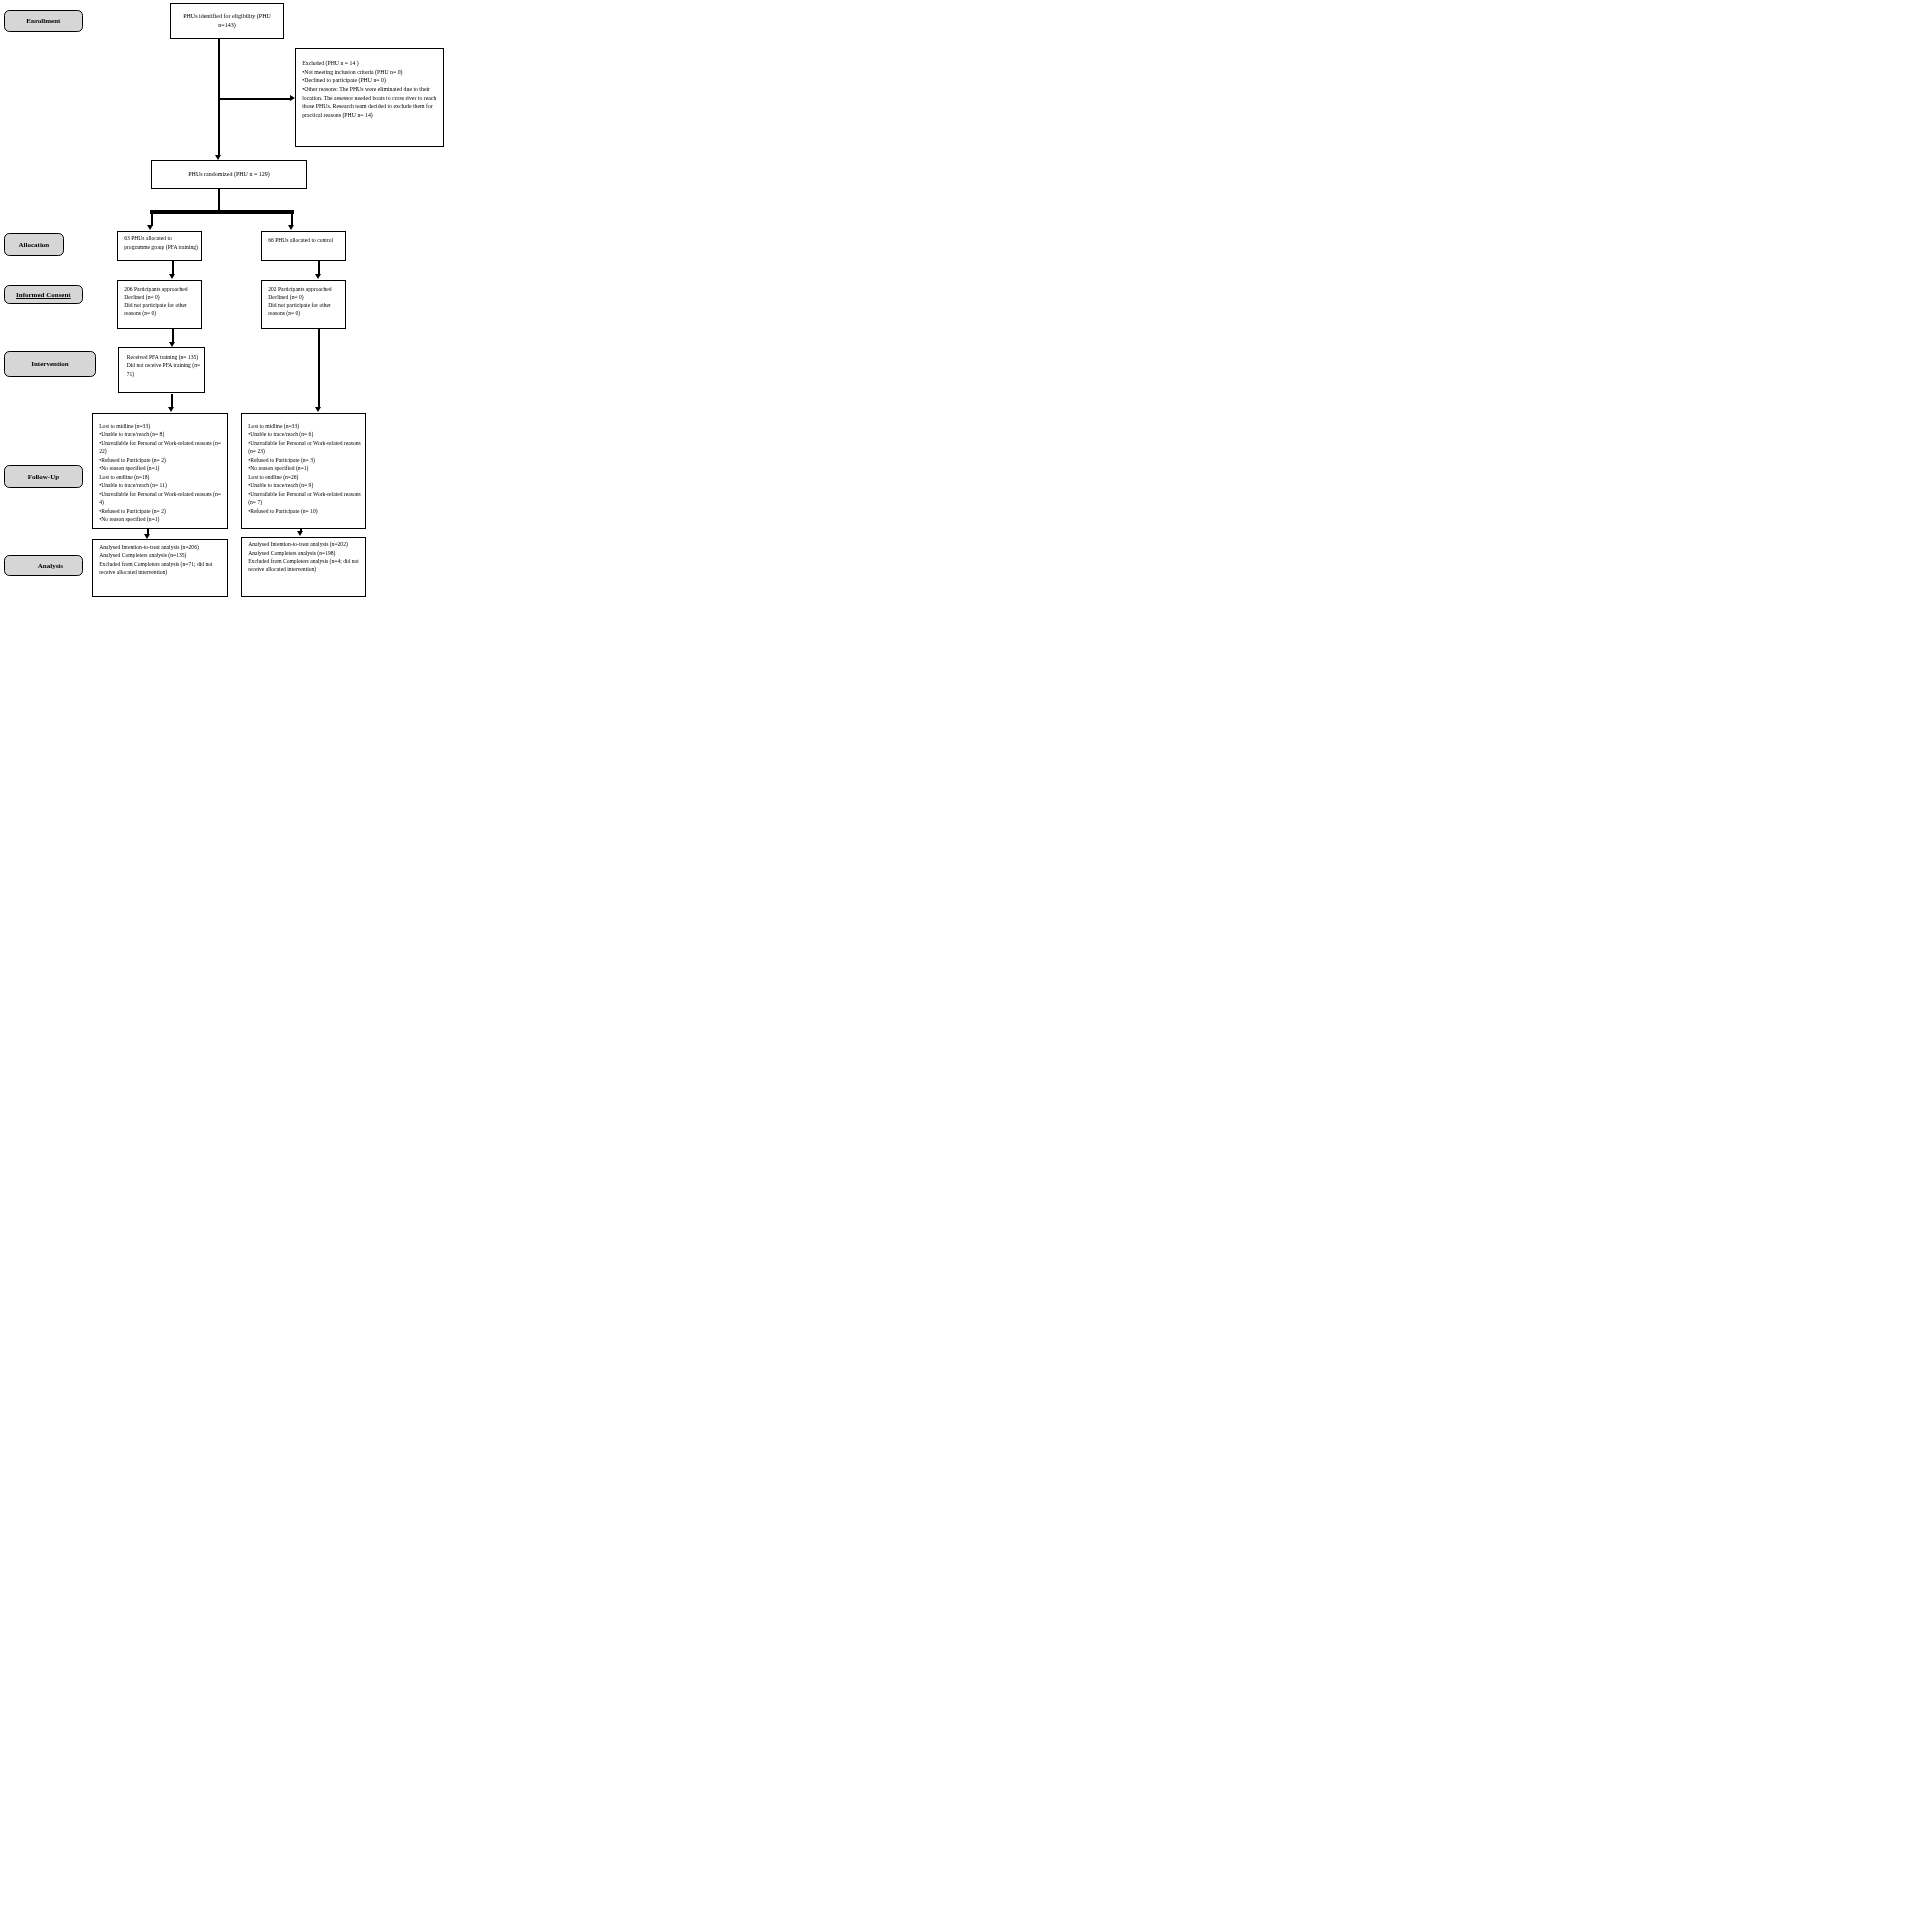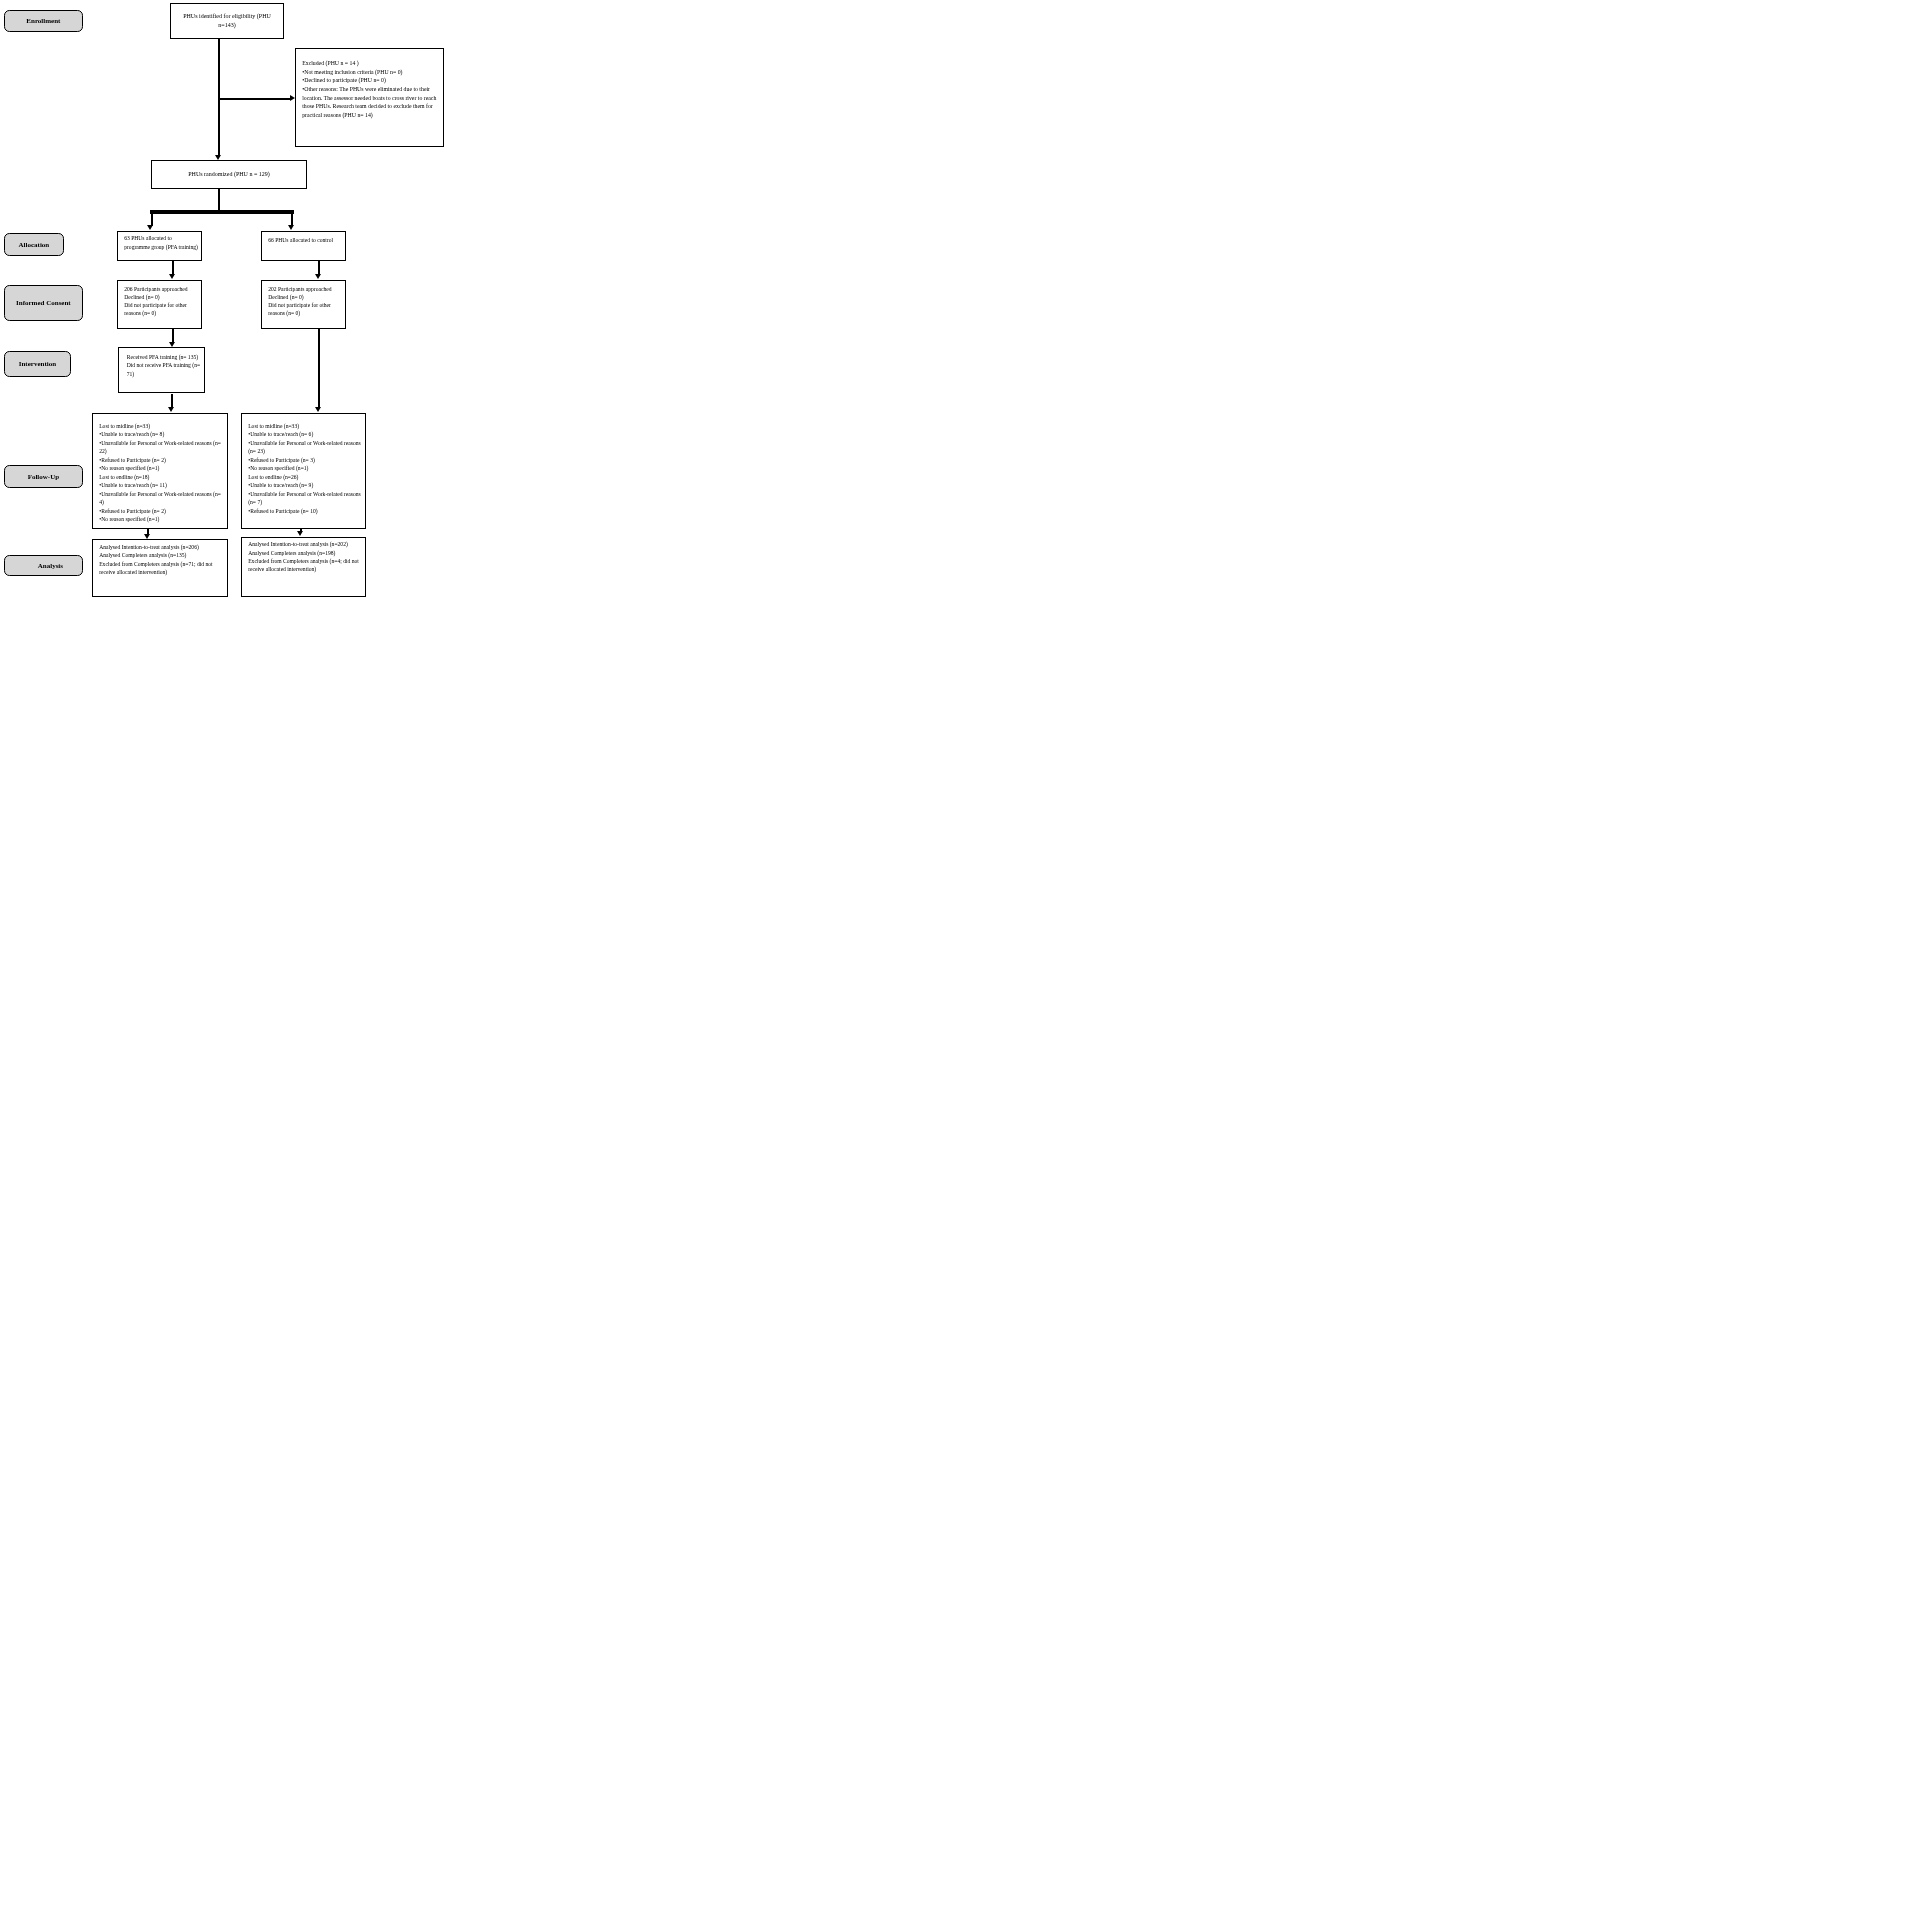--- a/index.html
+++ b/index.html
@@ -30,22 +30,22 @@
   }
   .line { margin:0; }
 </style>
 </head>
 <body>
 
 <div class="canvas">
 
   <div class="stage" style="left:3.9px; top:10.4px; width:79px; height:22px;">Enrollment</div>
   <div class="stage" style="left:3.9px; top:233px; width:60px; height:23px;">Allocation</div>
-  <div class="stage" style="left:3.9px; top:285px; width:79px; height:36px;">Informed Consent</div>
-  <div class="stage" style="left:3.9px; top:351px; width:67px; height:26px;">Intervention</div>
+  <div class="stage" style="left:3.9px; top:285px; width:79px; height:19px;text-decoration:underline;">Informed Consent</div>
+  <div class="stage" style="left:3.9px; top:351px; width:92px; height:26px;">Intervention</div>
   <div class="stage" style="left:3.9px; top:465px; width:79px; height:23px;">Follow-Up</div>
   <div class="stage" style="left:3.9px; top:555px; width:79px; height:21px;padding-left:14px;">Analysis</div>
 
   <div class="node center" style="left:170px; top:3.1px; width:114px; height:36px; padding:2.3px 5.4px; font-size:6px;">
     <span>PHUs identified for eligibility (PHU n=143)</span>
   </div>
 
   <div class="node" style="left:295px; top:48px; width:149px; height:99px; padding:10px 5.4px 3.1px 6.2px; font-size:5.8px; line-height:1.5;">
       <div class="line">Excluded  (PHU n =  14 )</div>
       <div class="line">•Not meeting inclusion criteria (PHU n= 0)</div>

